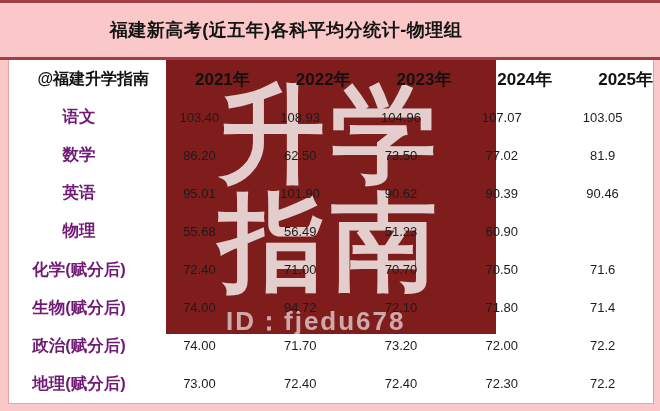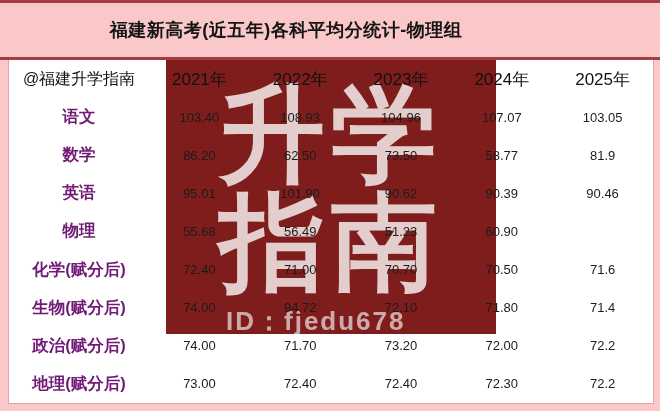--- a/index.html
+++ b/index.html
@@ -59,21 +59,21 @@
     display:grid;
     grid-template-columns:140px repeat(5,1fr);
     align-items:center;
     text-align:center;
   }
   .cell{
     font-size:13px;color:#1c1c1c;
     white-space:nowrap;
   }
   .cell.subject{font-weight:700;font-size:16.5px;color:#701a75;}
-  .row.header .cell{font-weight:400;font-size:17px;color:#111;}
+  .row.header .cell{font-weight:700;font-size:17px;color:#111;text-align:right;}
   .row.header .cell.subject{font-size:16px;}
 </style>
 </head>
 <body>
 
 <div class="top-line"></div>
 
 <div class="title-bar">
   <span class="title">福建新高考(近五年)各科平均分统计-物理组</span>
 </div>
@@ -106,21 +106,21 @@
       <div class="cell">104.96</div>
       <div class="cell">107.07</div>
       <div class="cell">103.05</div>
     </div>
 
     <div class="row">
       <div class="cell subject">数学</div>
       <div class="cell">86.20</div>
       <div class="cell">62.50</div>
       <div class="cell">73.50</div>
-      <div class="cell">58.77</div>
+      <div class="cell">77.02</div>
       <div class="cell">81.9</div>
     </div>
 
     <div class="row">
       <div class="cell subject">英语</div>
       <div class="cell">95.01</div>
       <div class="cell">101.90</div>
       <div class="cell">90.62</div>
       <div class="cell">90.39</div>
       <div class="cell">90.46</div>

